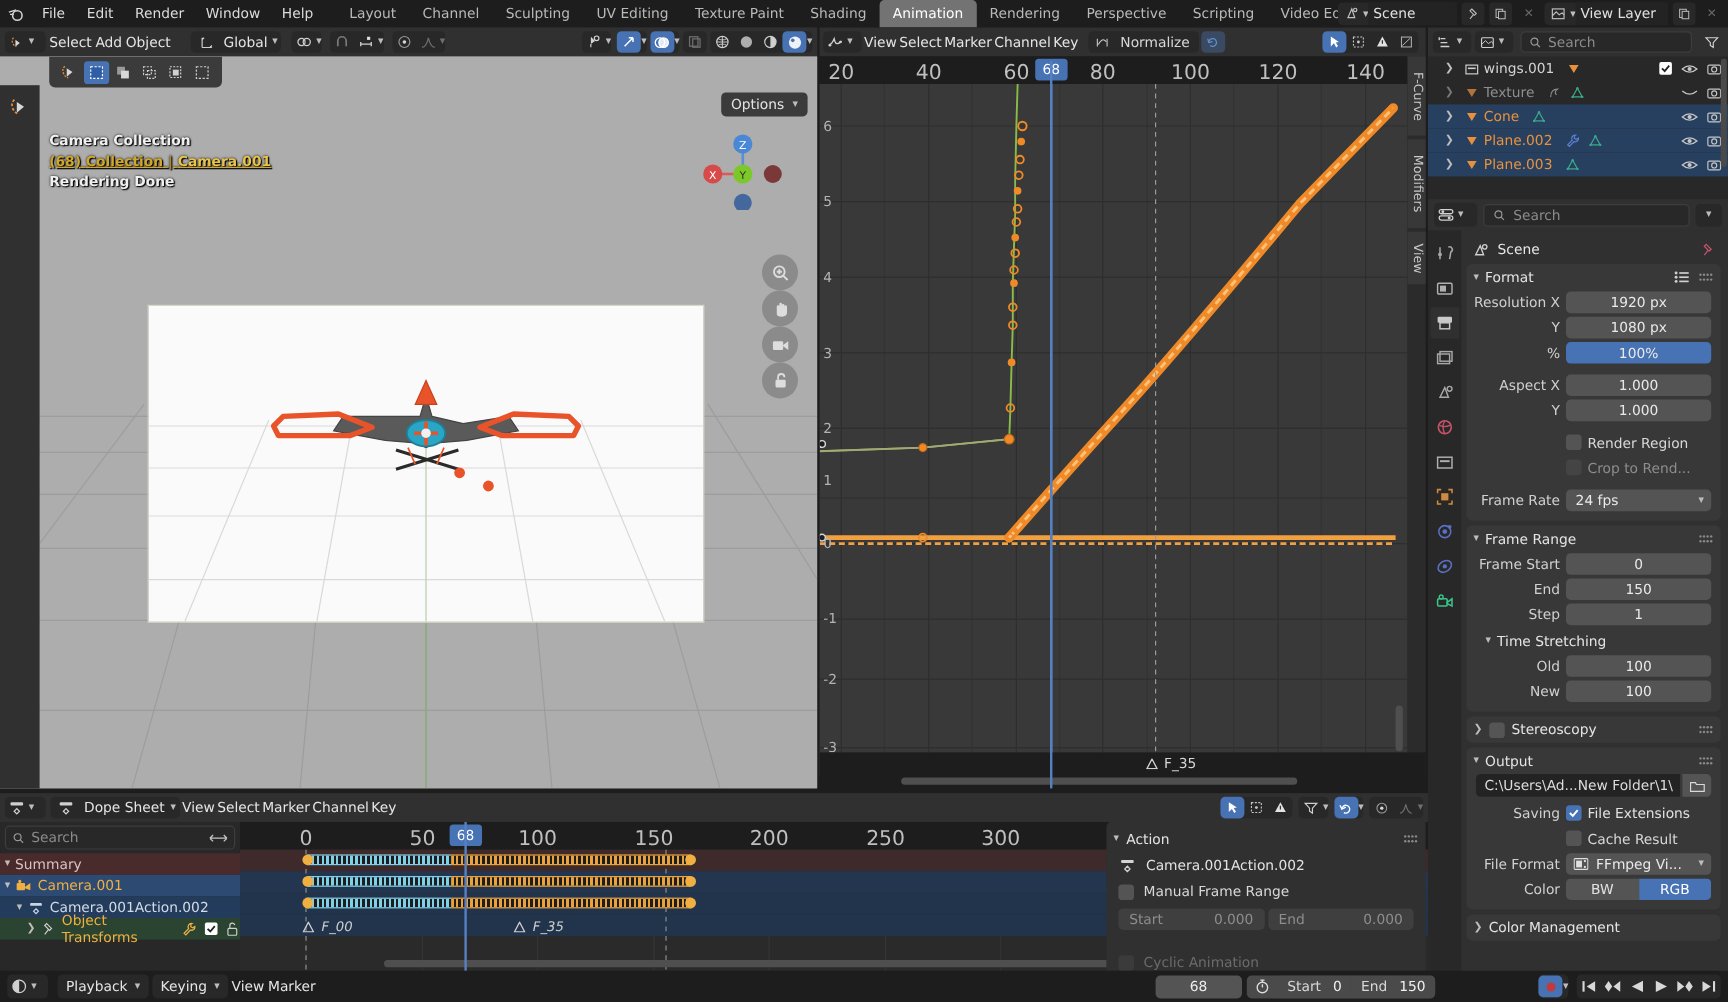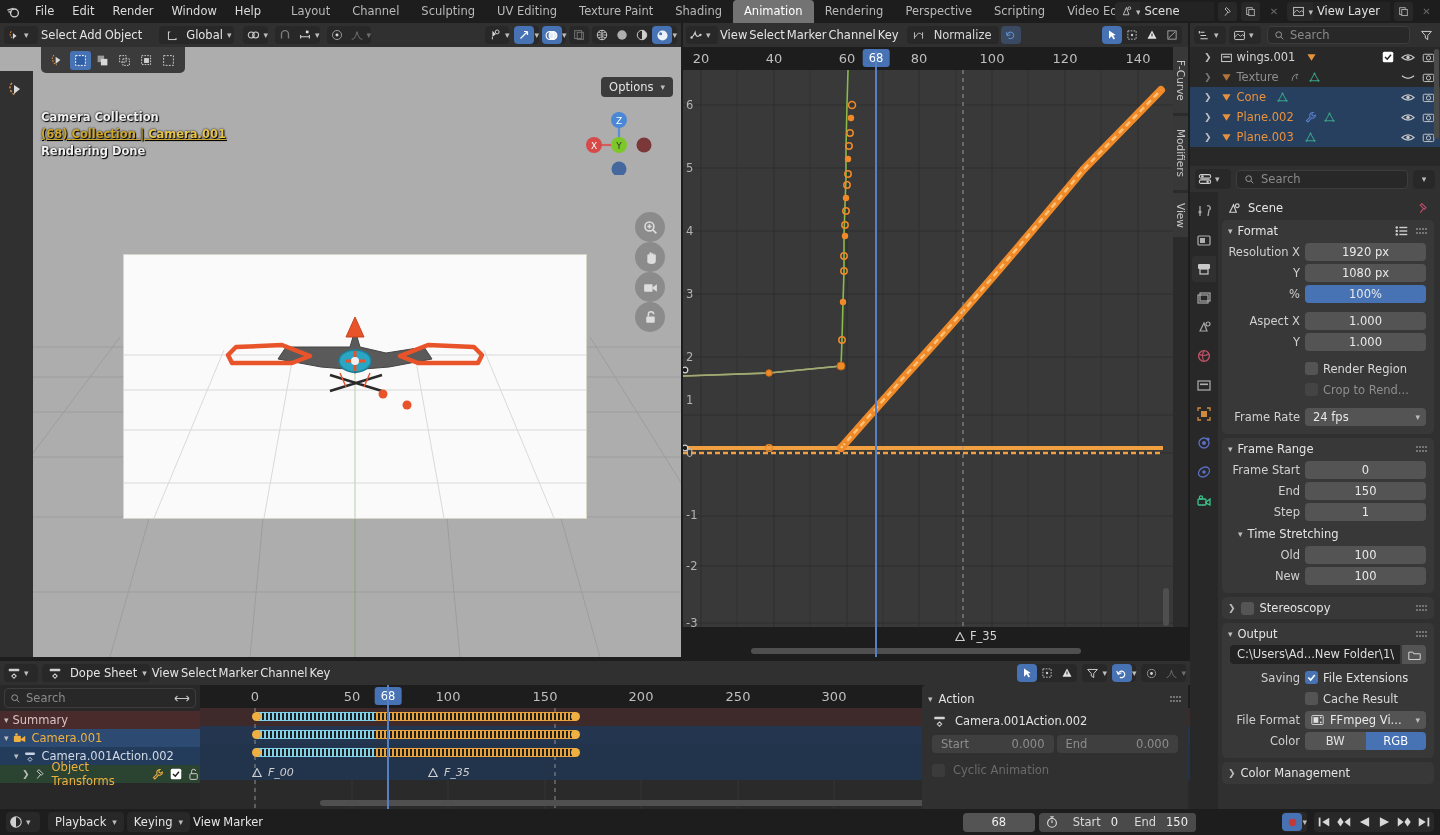--- a/index.html
+++ b/index.html
@@ -53,21 +53,21 @@
   
   .ge { position:absolute; left:683px; top:23px; width:505px; height:634px; background:#232323; }
   .ge-hdr { position:absolute; left:0; top:0; width:505px; height:24px; background:#303030;
      display:flex; align-items:center; gap:2px; padding:0 3px; overflow:hidden; }
   .ge-ruler { position:absolute; left:0; top:24px; width:490px; height:23px; background:#1d1d1d; }
   .ge-plot { position:absolute; left:0; top:47px; width:490px; height:576px; background:#393939; overflow:hidden; }
   .ge-tabs { position:absolute; right:0; top:24px; width:15px; height:599px; background:#2b2b2b; }
   .ge-tab { writing-mode:vertical-rl; text-orientation:mixed; font-size:10.5px; color:#c8c8c8;
      padding:6px 1px; background:#383838; margin-bottom:3px; text-align:center; width:15px; }
   .ge-footer { position:absolute; left:0; bottom:0; width:505px; height:30px; background:#1d1d1d; }
-  .tickx { position:absolute; top:4px; font-size:13px; color:#bfbfbf; transform:translateX(-50%); }
+  .tickx { position:absolute; top:4px; font-size:17px; color:#bfbfbf; transform:translateX(-50%); }
   .ticky { position:absolute; left:3px; font-size:11.5px; color:#b4b4b4; transform:translateY(-50%); }
   .playhead { position:absolute; top:0; bottom:0; width:2px; background:#5680c2; }
   .ph-label { position:absolute; top:2px; height:18px; background:#4772b3; border-radius:3px; color:#fff;
      font-size:11.5px; padding:0 6px; line-height:18px; transform:translateX(-50%); }
 
   
   .out { position:absolute; left:1190px; top:23px; width:250px; height:143px; background:#282828; }
   .out-hdr { height:24px; background:#303030; display:flex; align-items:center; gap:3px; padding:0 4px; }
   .o-row { height:20px; display:flex; align-items:center; padding-left:14px; position:relative; font-size:11.5px; }
   .o-row.sel { background:#28405f; }
@@ -1457,31 +1457,35 @@
     </div>
     <div style="display:flex;align-items:center;gap:8px;height:22px;padding-left:4px">
       <span>
         <svg width="15" height="14" viewBox="0 0 16 16">
             <rect x="2" y="3" width="12" height="3" rx="1" fill="#d4d4d4"></rect>
             <path d="M8 9 L10.5 11.5 L8 14 L5.5 11.5Z" fill="none" stroke="#d4d4d4" stroke-width="1.2"></path>
           </svg>
       </span>
       <span style="font-size:11.5px;color:#e2e2e2">Camera.001Action.002</span>
     </div>
+    <div style="display:flex;align-items:center;gap:8px;height:22px;padding-left:4px">
+      <span class="pcheck"></span>
+      <span style="font-size:11.5px;color:#d8d8d8">Manual Frame Range</span>
+    </div>
     <div style="display:flex;gap:3px;margin:3px 4px 0 4px">
       <div class="pfield dis" style="flex:1;display:flex;justify-content:space-between;padding:0 9px">
         <span>Start</span>
           <span>0.000</span>
       </div>
       <div class="pfield dis" style="flex:1;display:flex;justify-content:space-between;padding:0 9px">
         <span>End</span>
           <span>0.000</span>
       </div>
     </div>
-    <div style="display:flex;align-items:center;gap:8px;height:20px;padding-left:4px;margin-top:7px;opacity:.55">
+    <div style="display:flex;align-items:center;gap:8px;height:20px;padding-left:4px;margin-top:17px;opacity:.55">
       <span class="pcheck" style="background:#444"></span>
       <span style="font-size:11.5px;color:#9a9a9a">Cyclic Animation</span>
     </div>
   </div>
 
   <div class="status">
     <div class="grp" style="width:34px;height:20px">
       <div class="ibtn">
         <svg width="14" height="14" viewBox="0 0 16 16">
             <circle cx="8" cy="8" r="6" fill="none" stroke="#d0d0d0" stroke-width="1.2"></circle>

